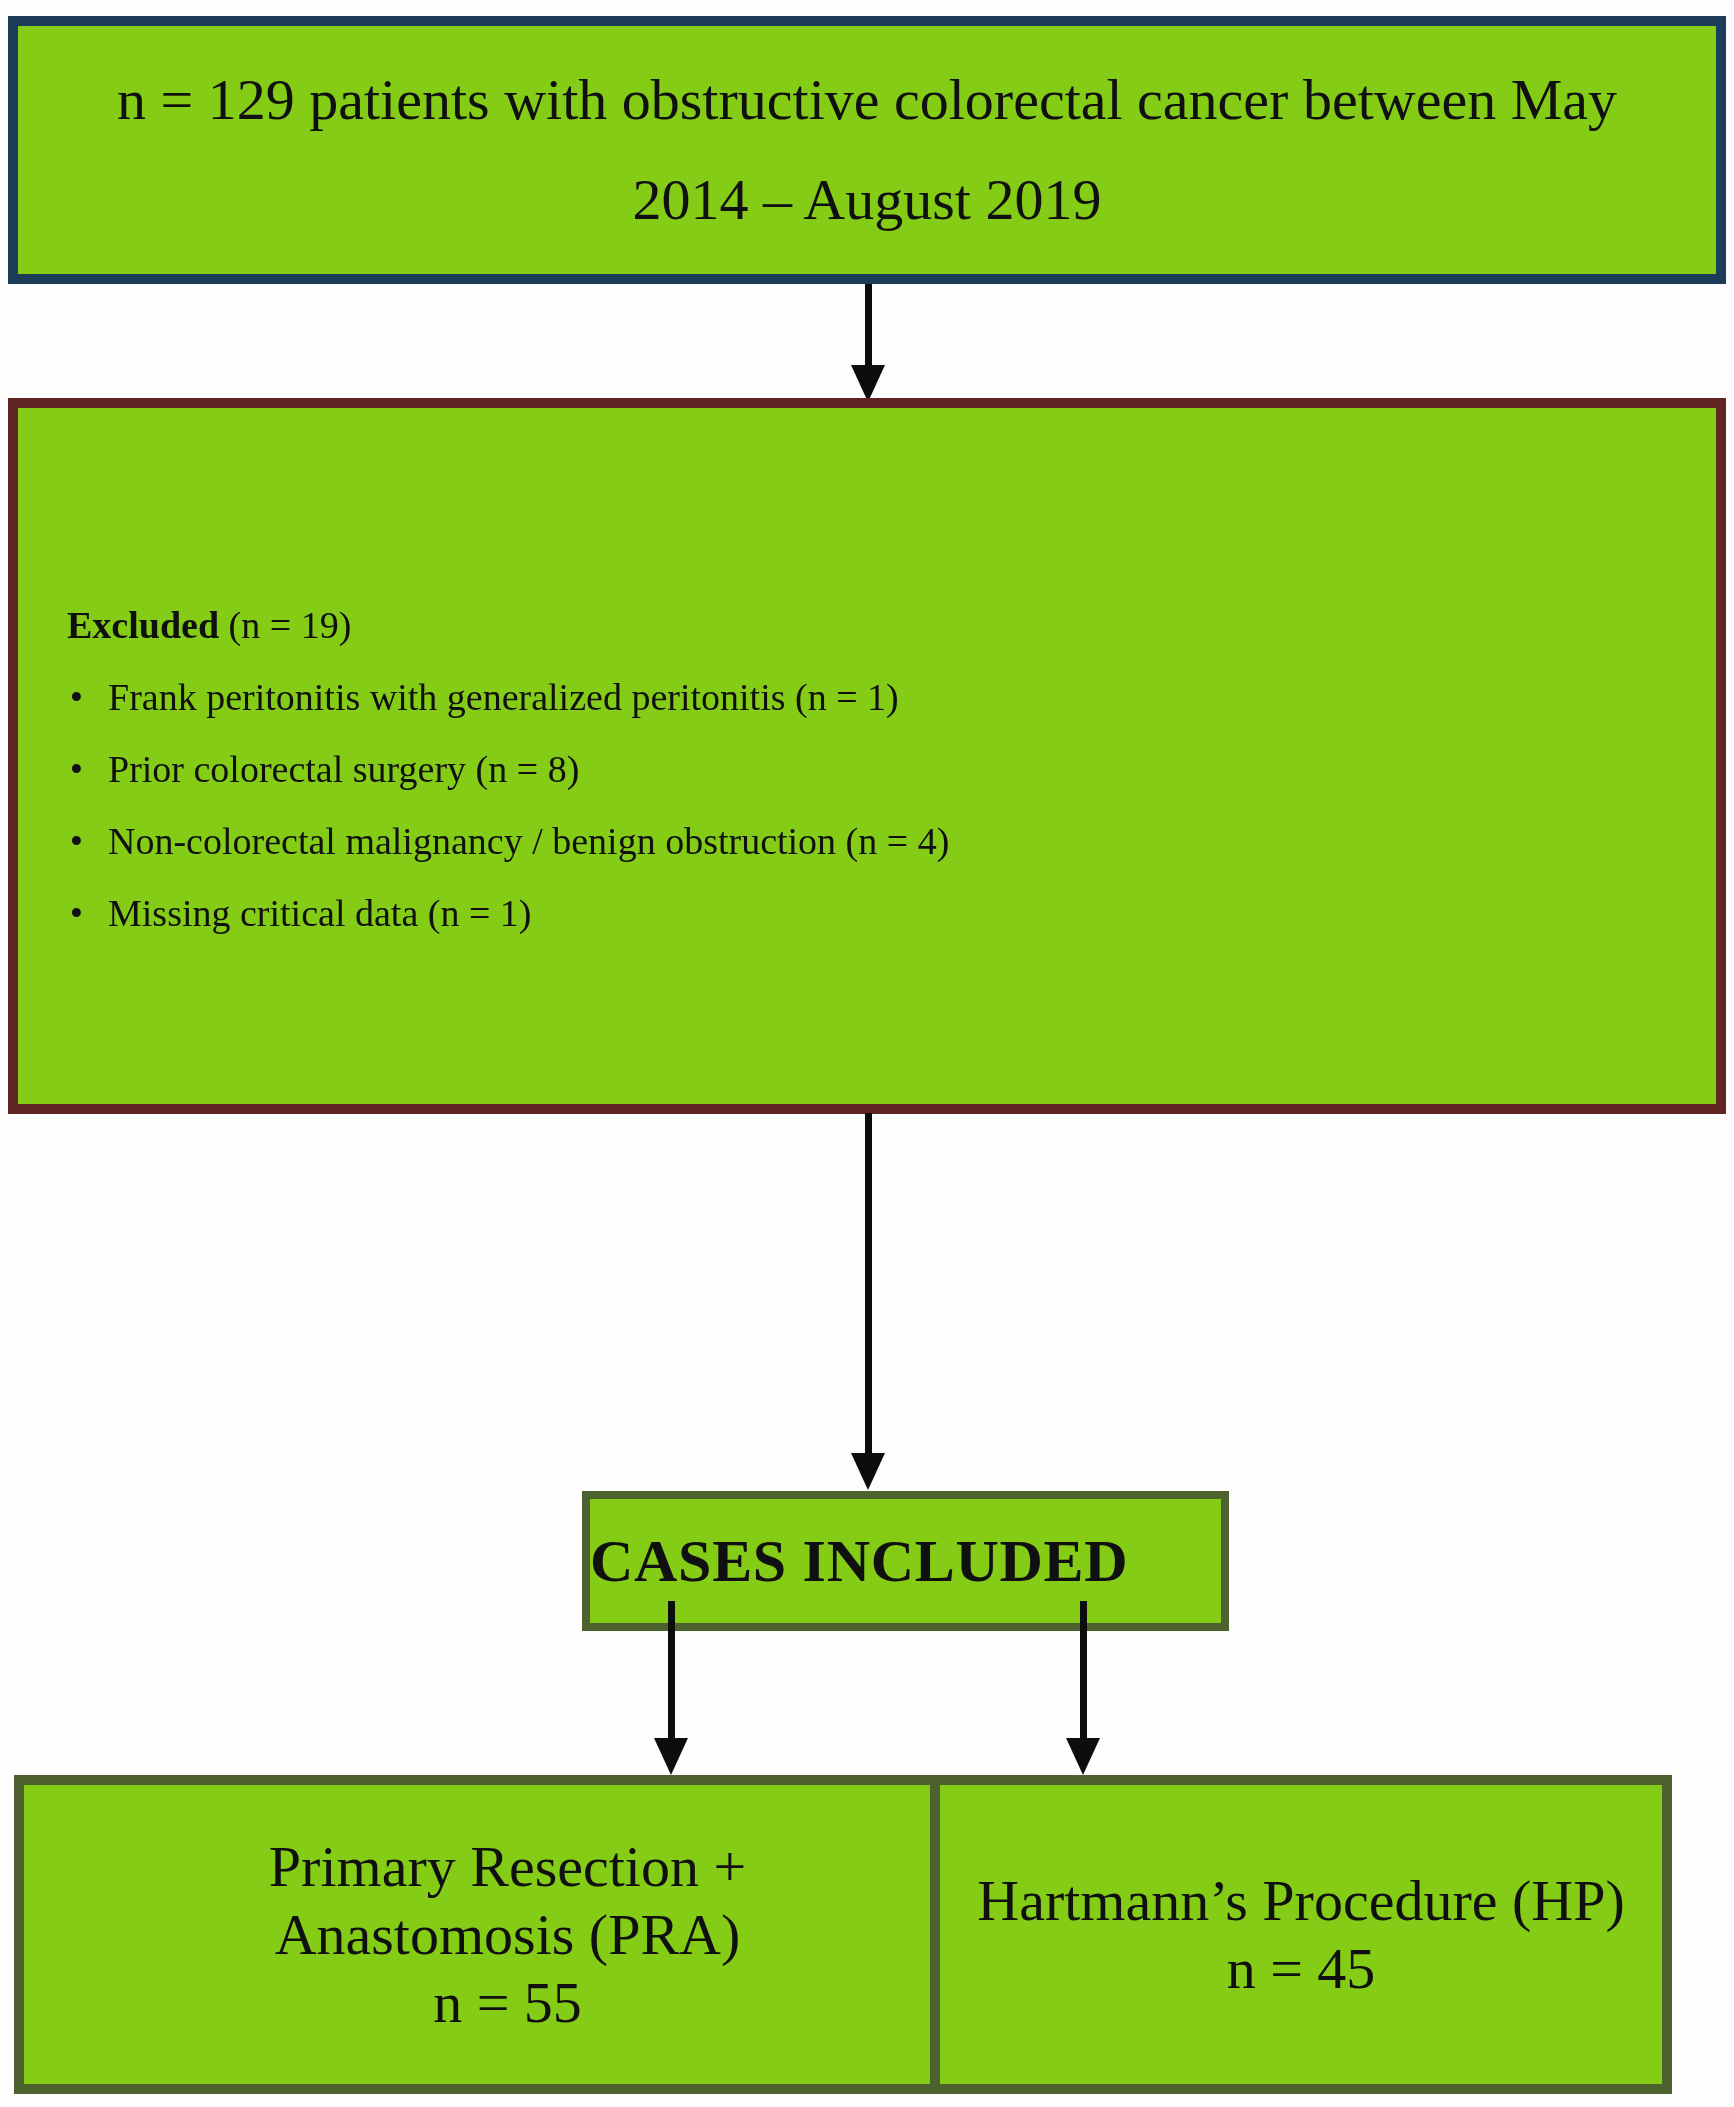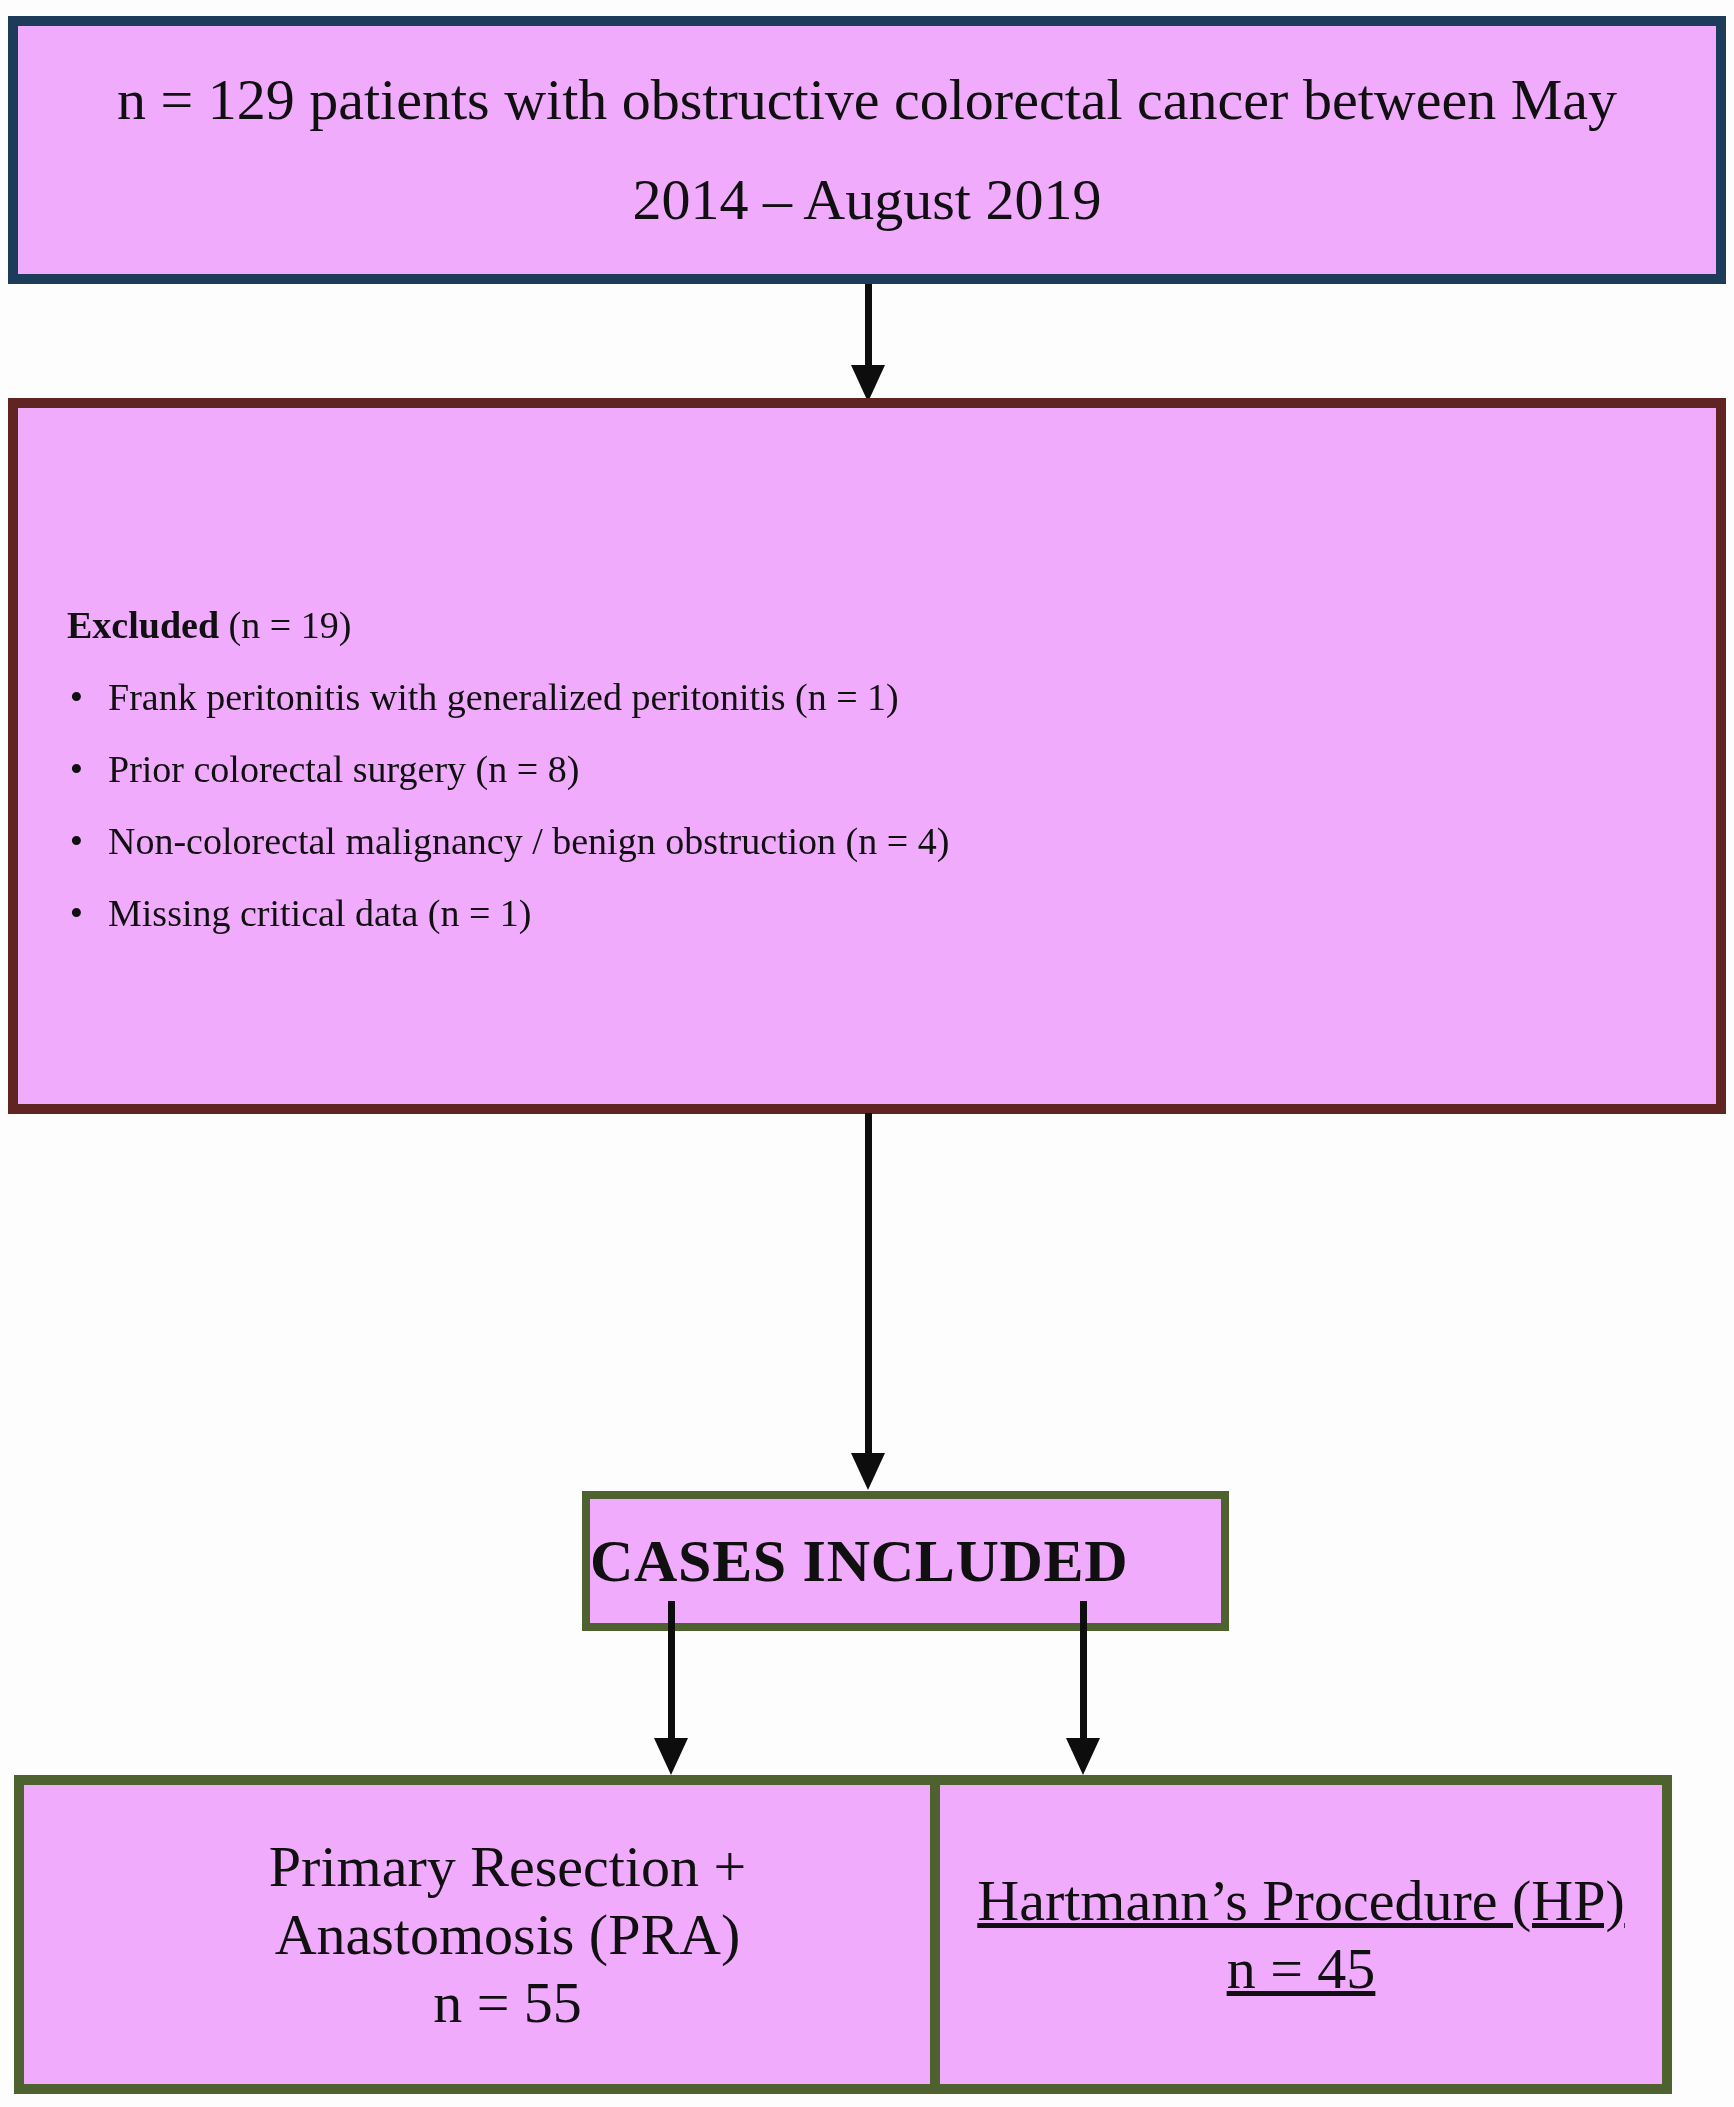--- a/index.html
+++ b/index.html
@@ -11,21 +11,21 @@
   }
   html,body{margin:0;padding:0;background:#ffffff;}
   .canvas{
     position:relative;
     width:1734px;height:2108px;
     background:#fdfdfd;
     font-family:"Liberation Serif","DejaVu Serif",serif;
     color:var(--c-text);
     overflow:hidden;
   }
-  .box{position:absolute;background:#f0abfc;box-sizing:border-box;}
+  .box{position:absolute;background:#84cc16;box-sizing:border-box;}
   .top-box{
     left:8px;top:16px;width:1718px;height:268px;
     border:10.8px solid var(--c-blue);
     display:flex;flex-direction:column;justify-content:center;align-items:center;
     text-align:center;font-size:58px;line-height:100px;
   }
   .excluded-box{
     left:8px;top:398px;width:1718px;height:716px;
     border:10.8px solid var(--c-maroon);
     padding:181px 34px 0 49px;
@@ -47,21 +47,21 @@
   .pra-box{
     left:13.5px;top:1775px;width:988px;height:319px;
     border:10.8px solid var(--c-green);
     display:flex;flex-direction:column;justify-content:center;align-items:center;
     text-align:center;font-size:58px;line-height:68px;
   }
   .hp-box{
     left:930px;top:1775px;width:742px;height:319px;
     border:10.8px solid var(--c-green);
     display:flex;flex-direction:column;justify-content:center;align-items:center;
-    text-align:center;font-size:58px;line-height:68px;text-decoration:underline;
+    text-align:center;font-size:58px;line-height:68px;
   }
   .arrow{position:absolute;}
   .arrow .stem{position:absolute;background:var(--c-arrow);}
   .arrow .head{
     position:absolute;width:0;height:0;
     border-left:17.6px solid transparent;
     border-right:17.6px solid transparent;
     border-top:37px solid var(--c-arrow);
   }
 </style>

